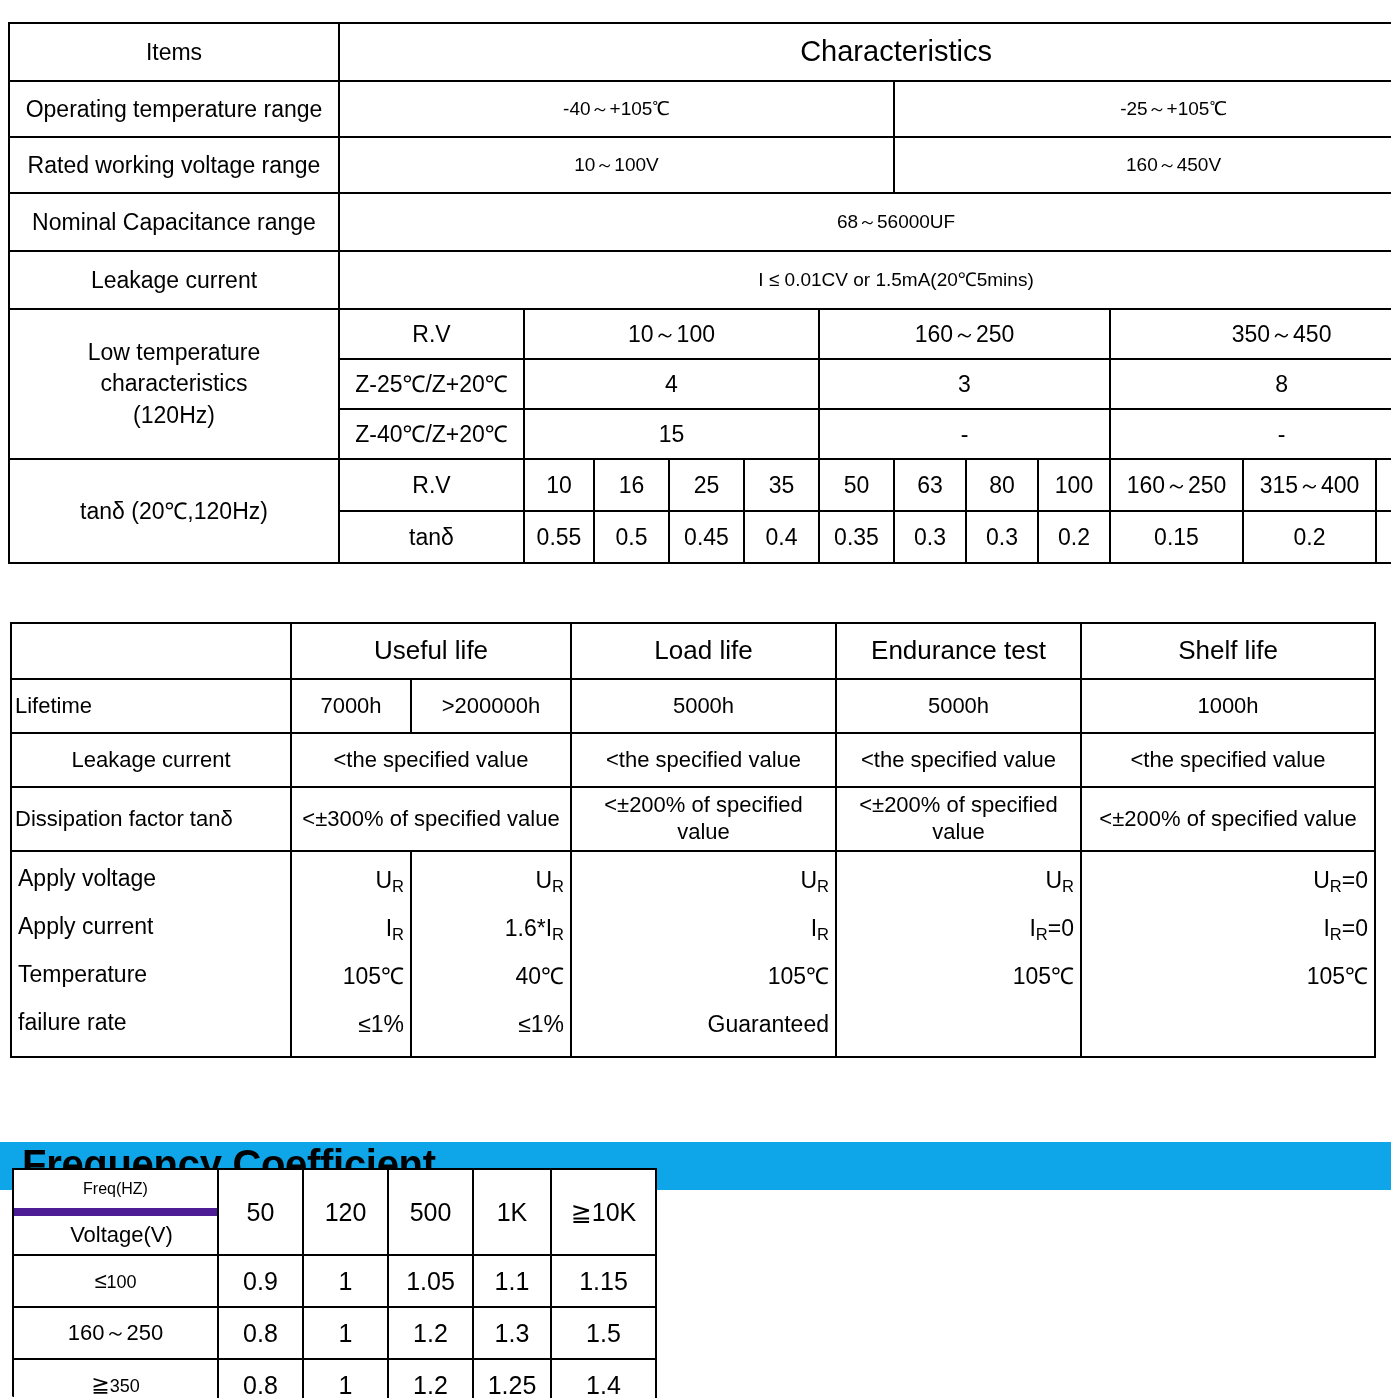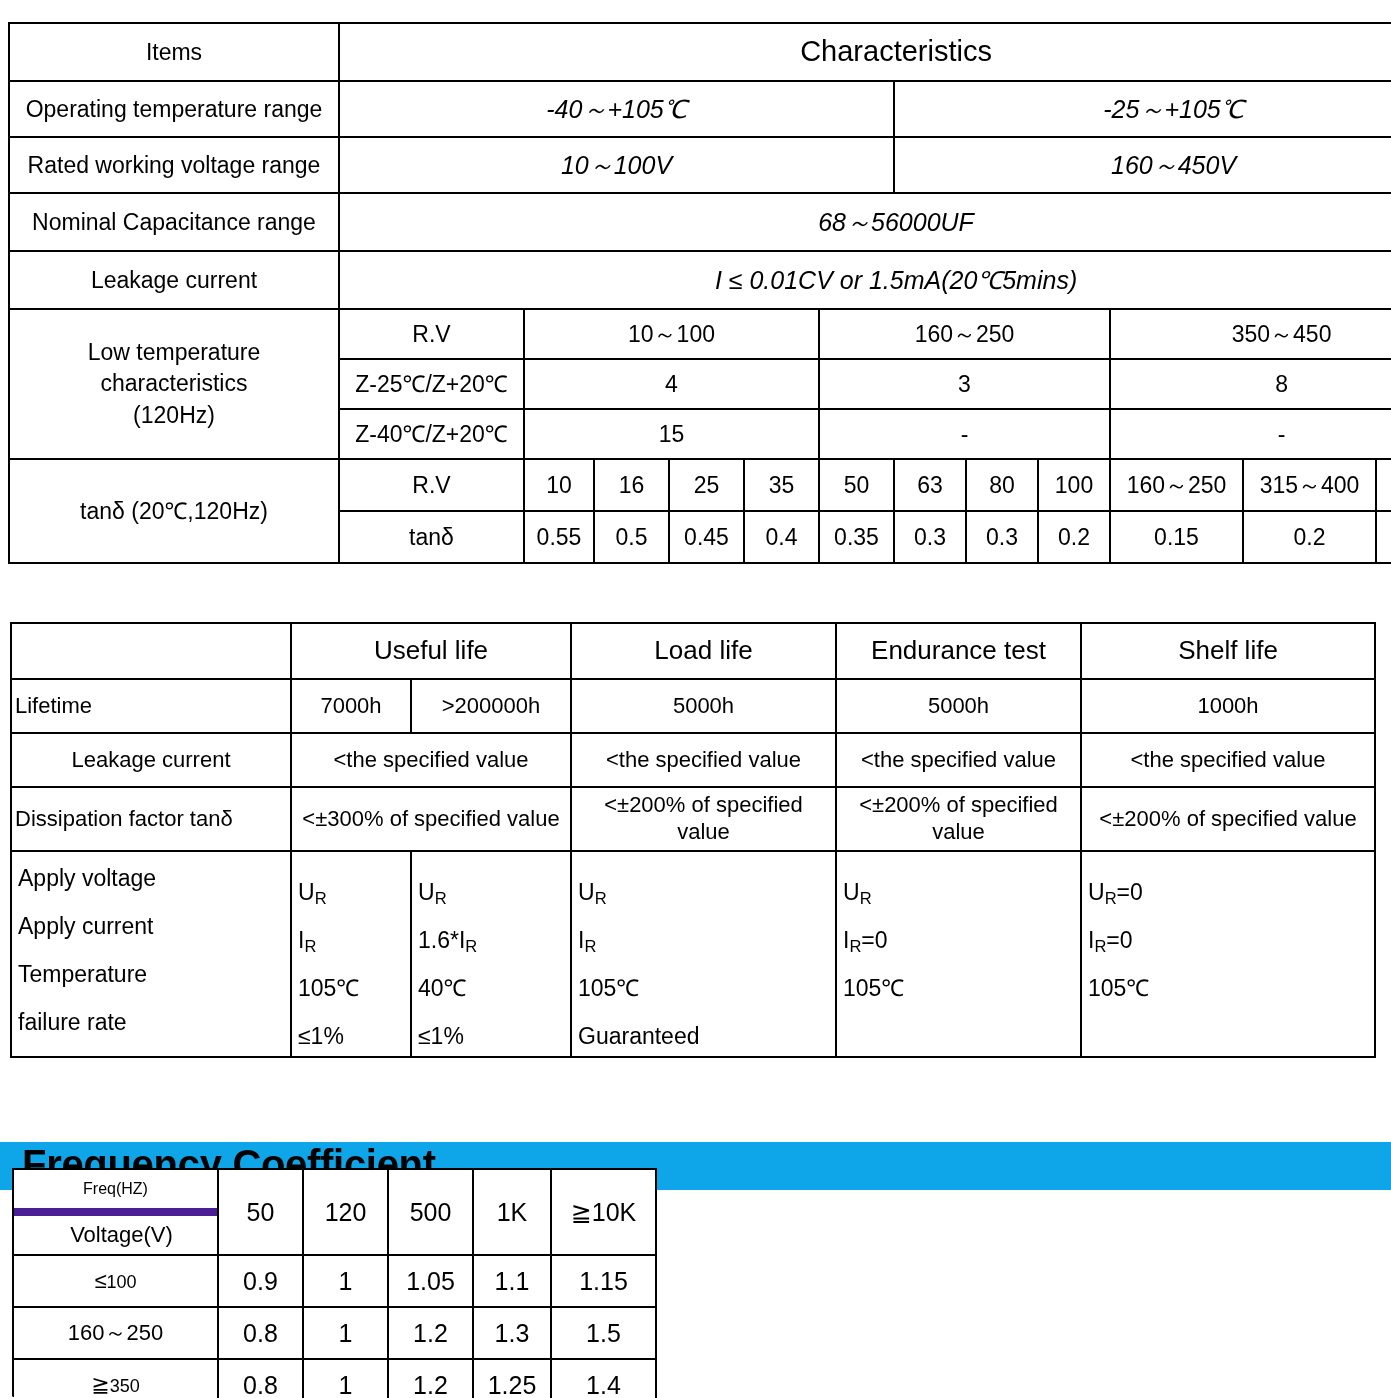--- a/index.html
+++ b/index.html
@@ -44,21 +44,21 @@
     width: 1374px;
     font-size: 23px;
   }
   #tbl-characteristics td { height: 38px; }
   .t1-items-hd { font-size: 23px; }
   .t1-char-hd   { font-size: 29px; }
   .t1-rowlabel  { font-size: 23px; }
   .t1-lowtemp-label { font-size: 23px; line-height: 1.35; }
   .t1-sub       { font-size: 23px; }
   .t1-tan-label { font-size: 23px; }
-  .t1-big       { font-size: 25px; font-style: italic; }
+  .t1-big       { font-size: 19px; }
 
   
   #tbl-life {
     position: absolute;
     left: 10px;
     top: 622px;
     width: 1364px;
     font-size: 22px;
   }
   #tbl-life td { height: 36px; }
@@ -68,21 +68,21 @@
   }
   #tbl-life .lbl-center { text-align: center; }
   #tbl-life .hd { font-size: 26px; }
   #tbl-life .apply-cell {
     text-align: left;
     vertical-align: top;
     padding: 6px 6px 6px 6px;
     line-height: 1.0;
     font-size: 23px;
   }
-  #tbl-life .apply-cell .ln { height: 48px; line-height: 69px; }
+  #tbl-life .apply-cell .ln { height: 48px; line-height: 44px; text-align: right; }
   #tbl-life .applylbl {
     text-align: left;
     padding-left: 6px;
     vertical-align: top;
     font-size: 23px;
   }
   #tbl-life .applylbl .ln { height: 48px; line-height: 48px; }
   sub { font-size: 0.72em; vertical-align: baseline; position: relative; top: 4px; }
 
   

